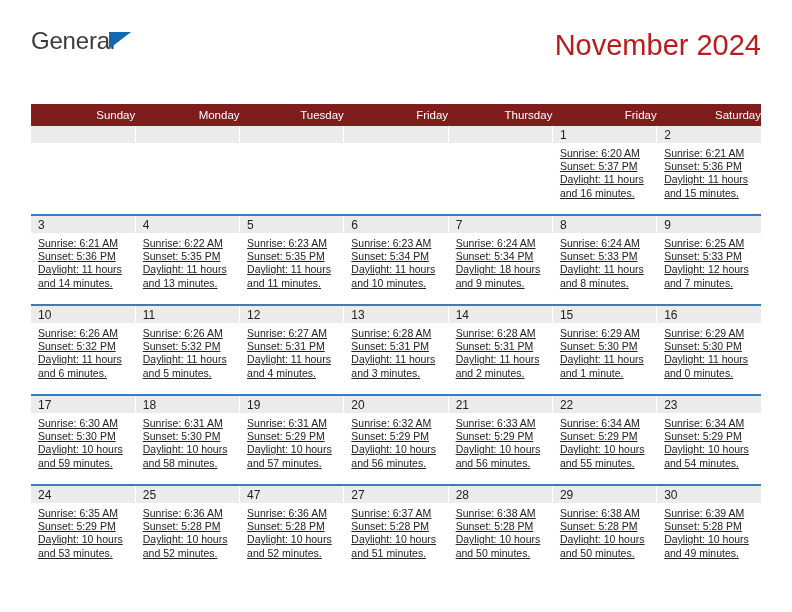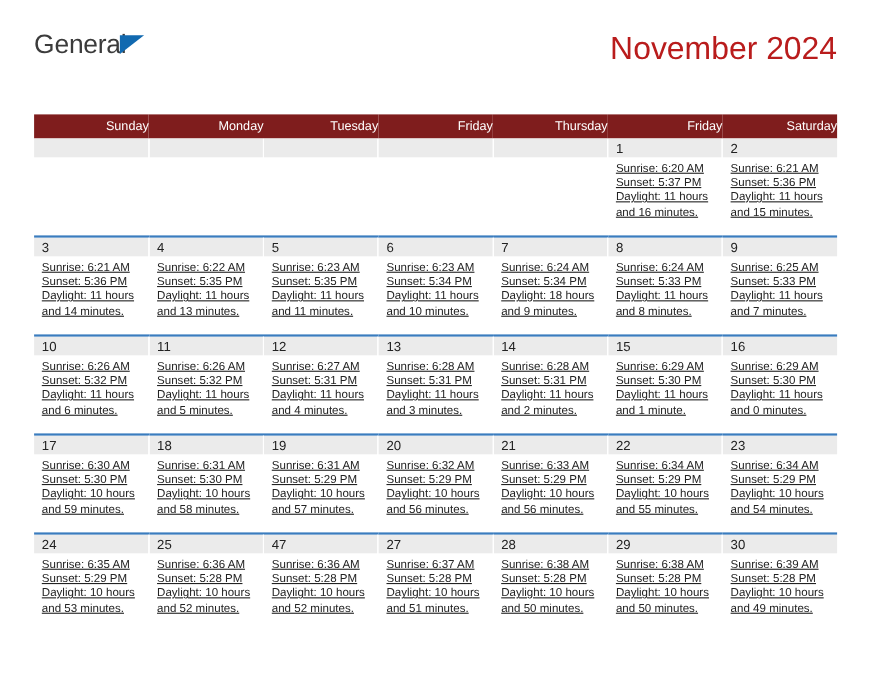--- a/index.html
+++ b/index.html
@@ -284,21 +284,21 @@
               <div>Sunrise: 6:24 AM</div>
               <div>Sunset: 5:33 PM</div>
               <div class="wrap">Daylight: 11 hours and 8 minutes.</div>
             </div>
           </td>
           <td>
             <div class="daynum-band">9</div>
             <div class="cell-body">
               <div>Sunrise: 6:25 AM</div>
               <div>Sunset: 5:33 PM</div>
-              <div class="wrap">Daylight: 11 hours and 7 minutes.</div>
+              <div class="wrap">Daylight: 12 hours and 7 minutes.</div>
             </div>
           </td>
         </tr>
         <tr>
           <td>
             <div class="daynum-band">10</div>
             <div class="cell-body">
               <div>Sunrise: 6:26 AM</div>
               <div>Sunset: 5:32 PM</div>
               <div class="wrap">Daylight: 11 hours and 6 minutes.</div>

